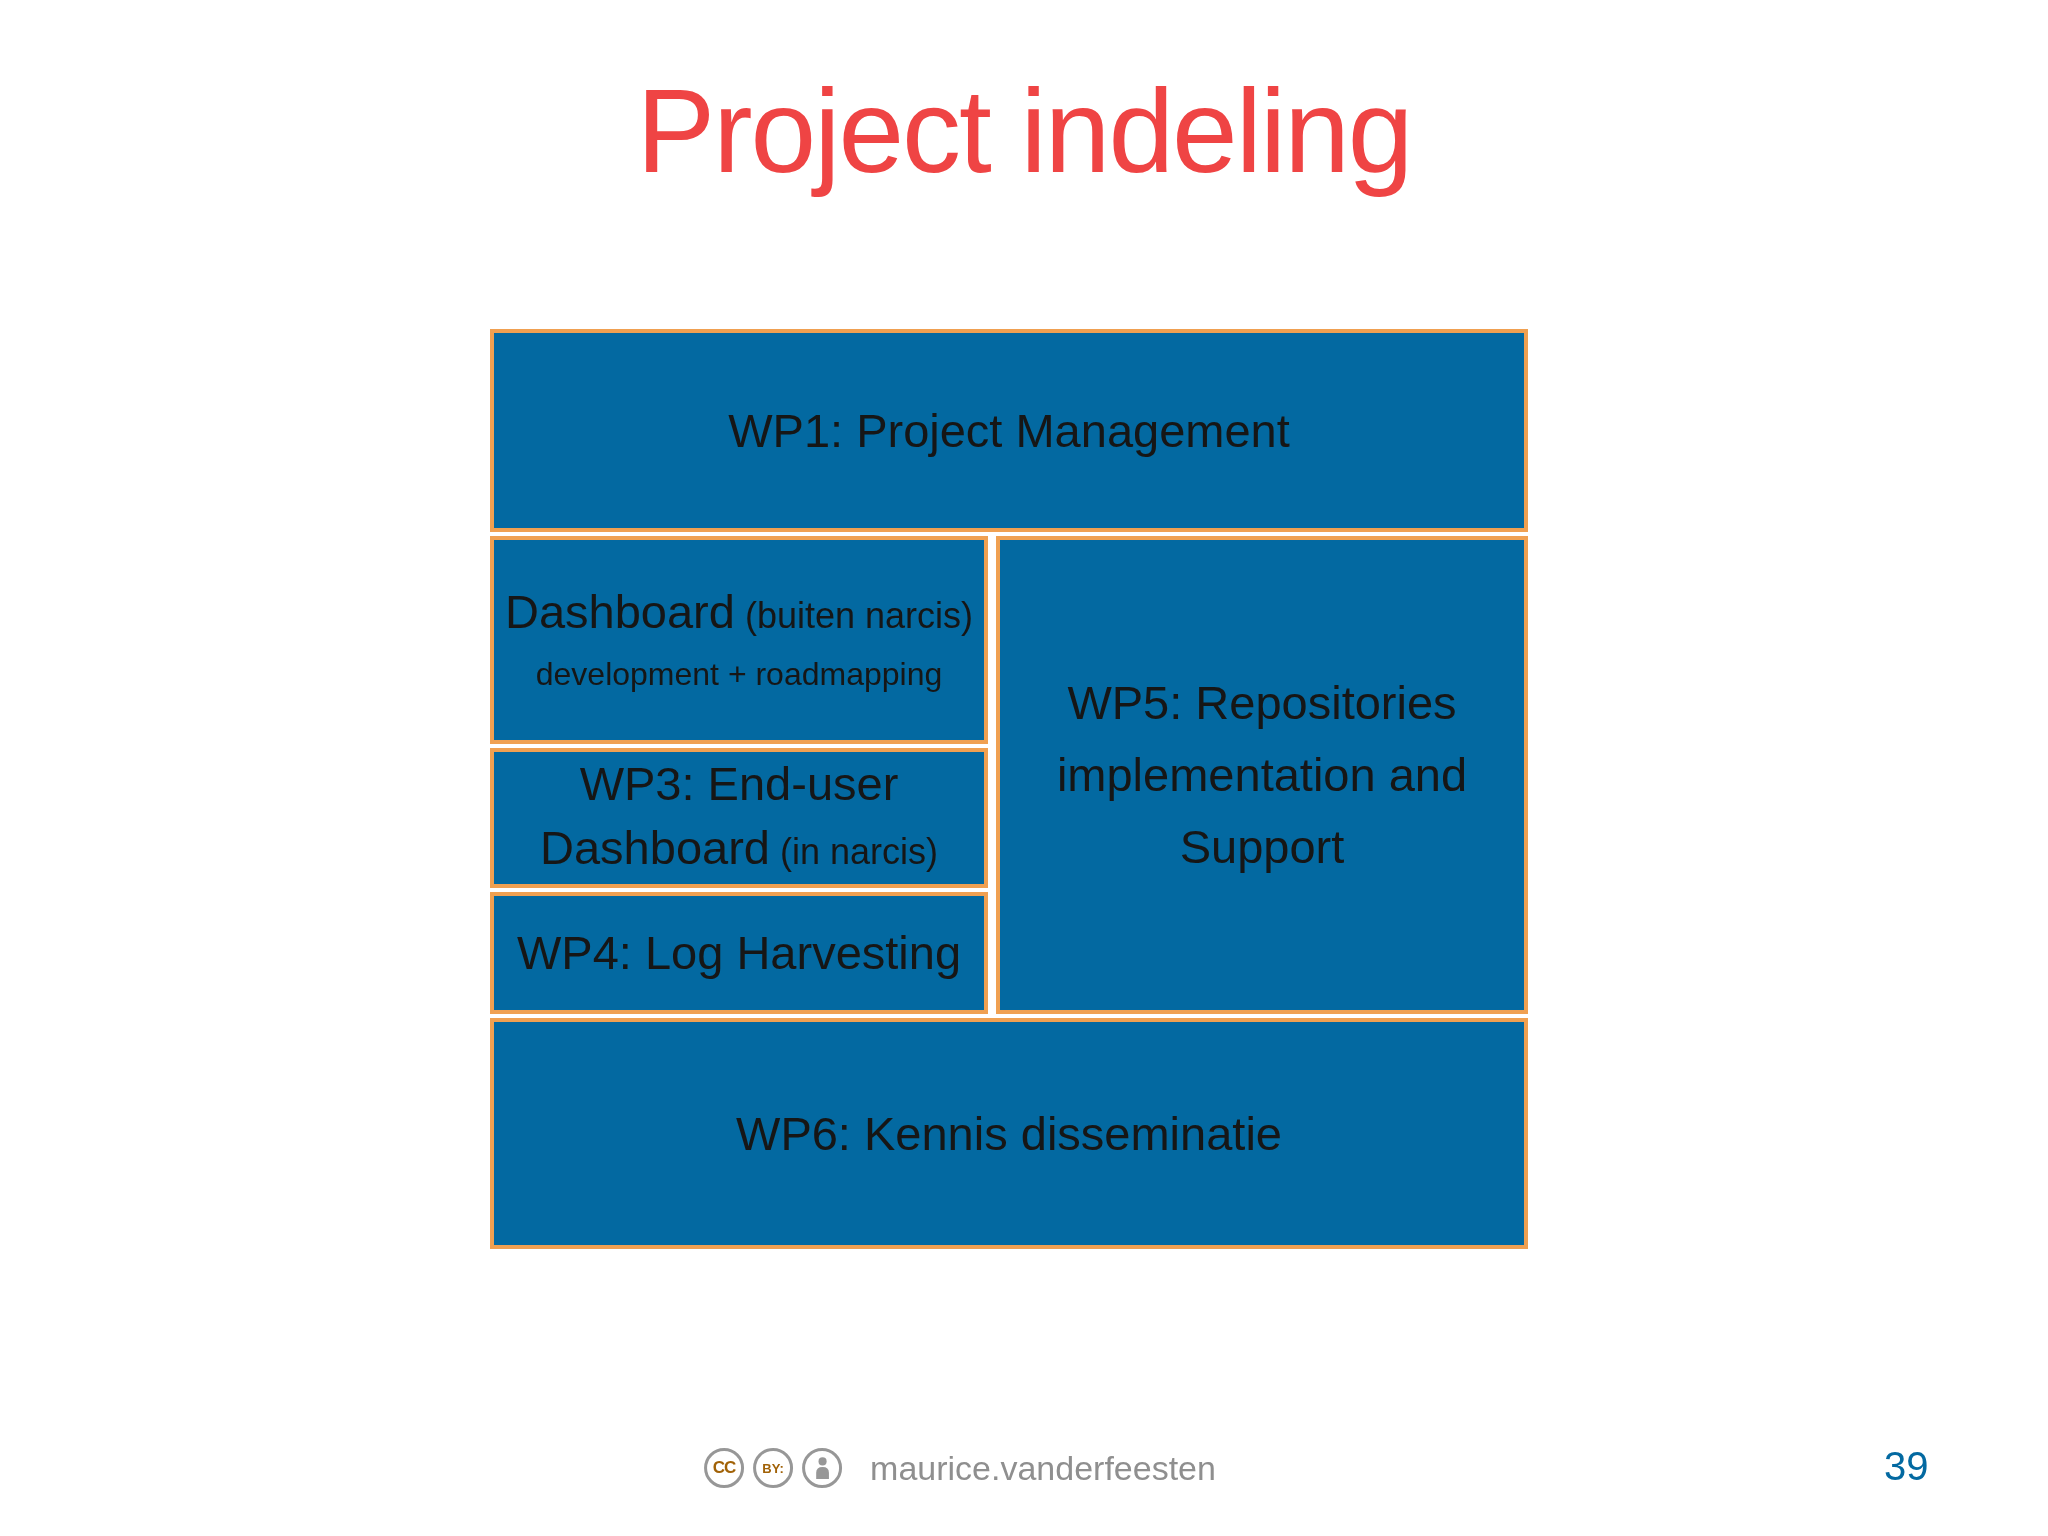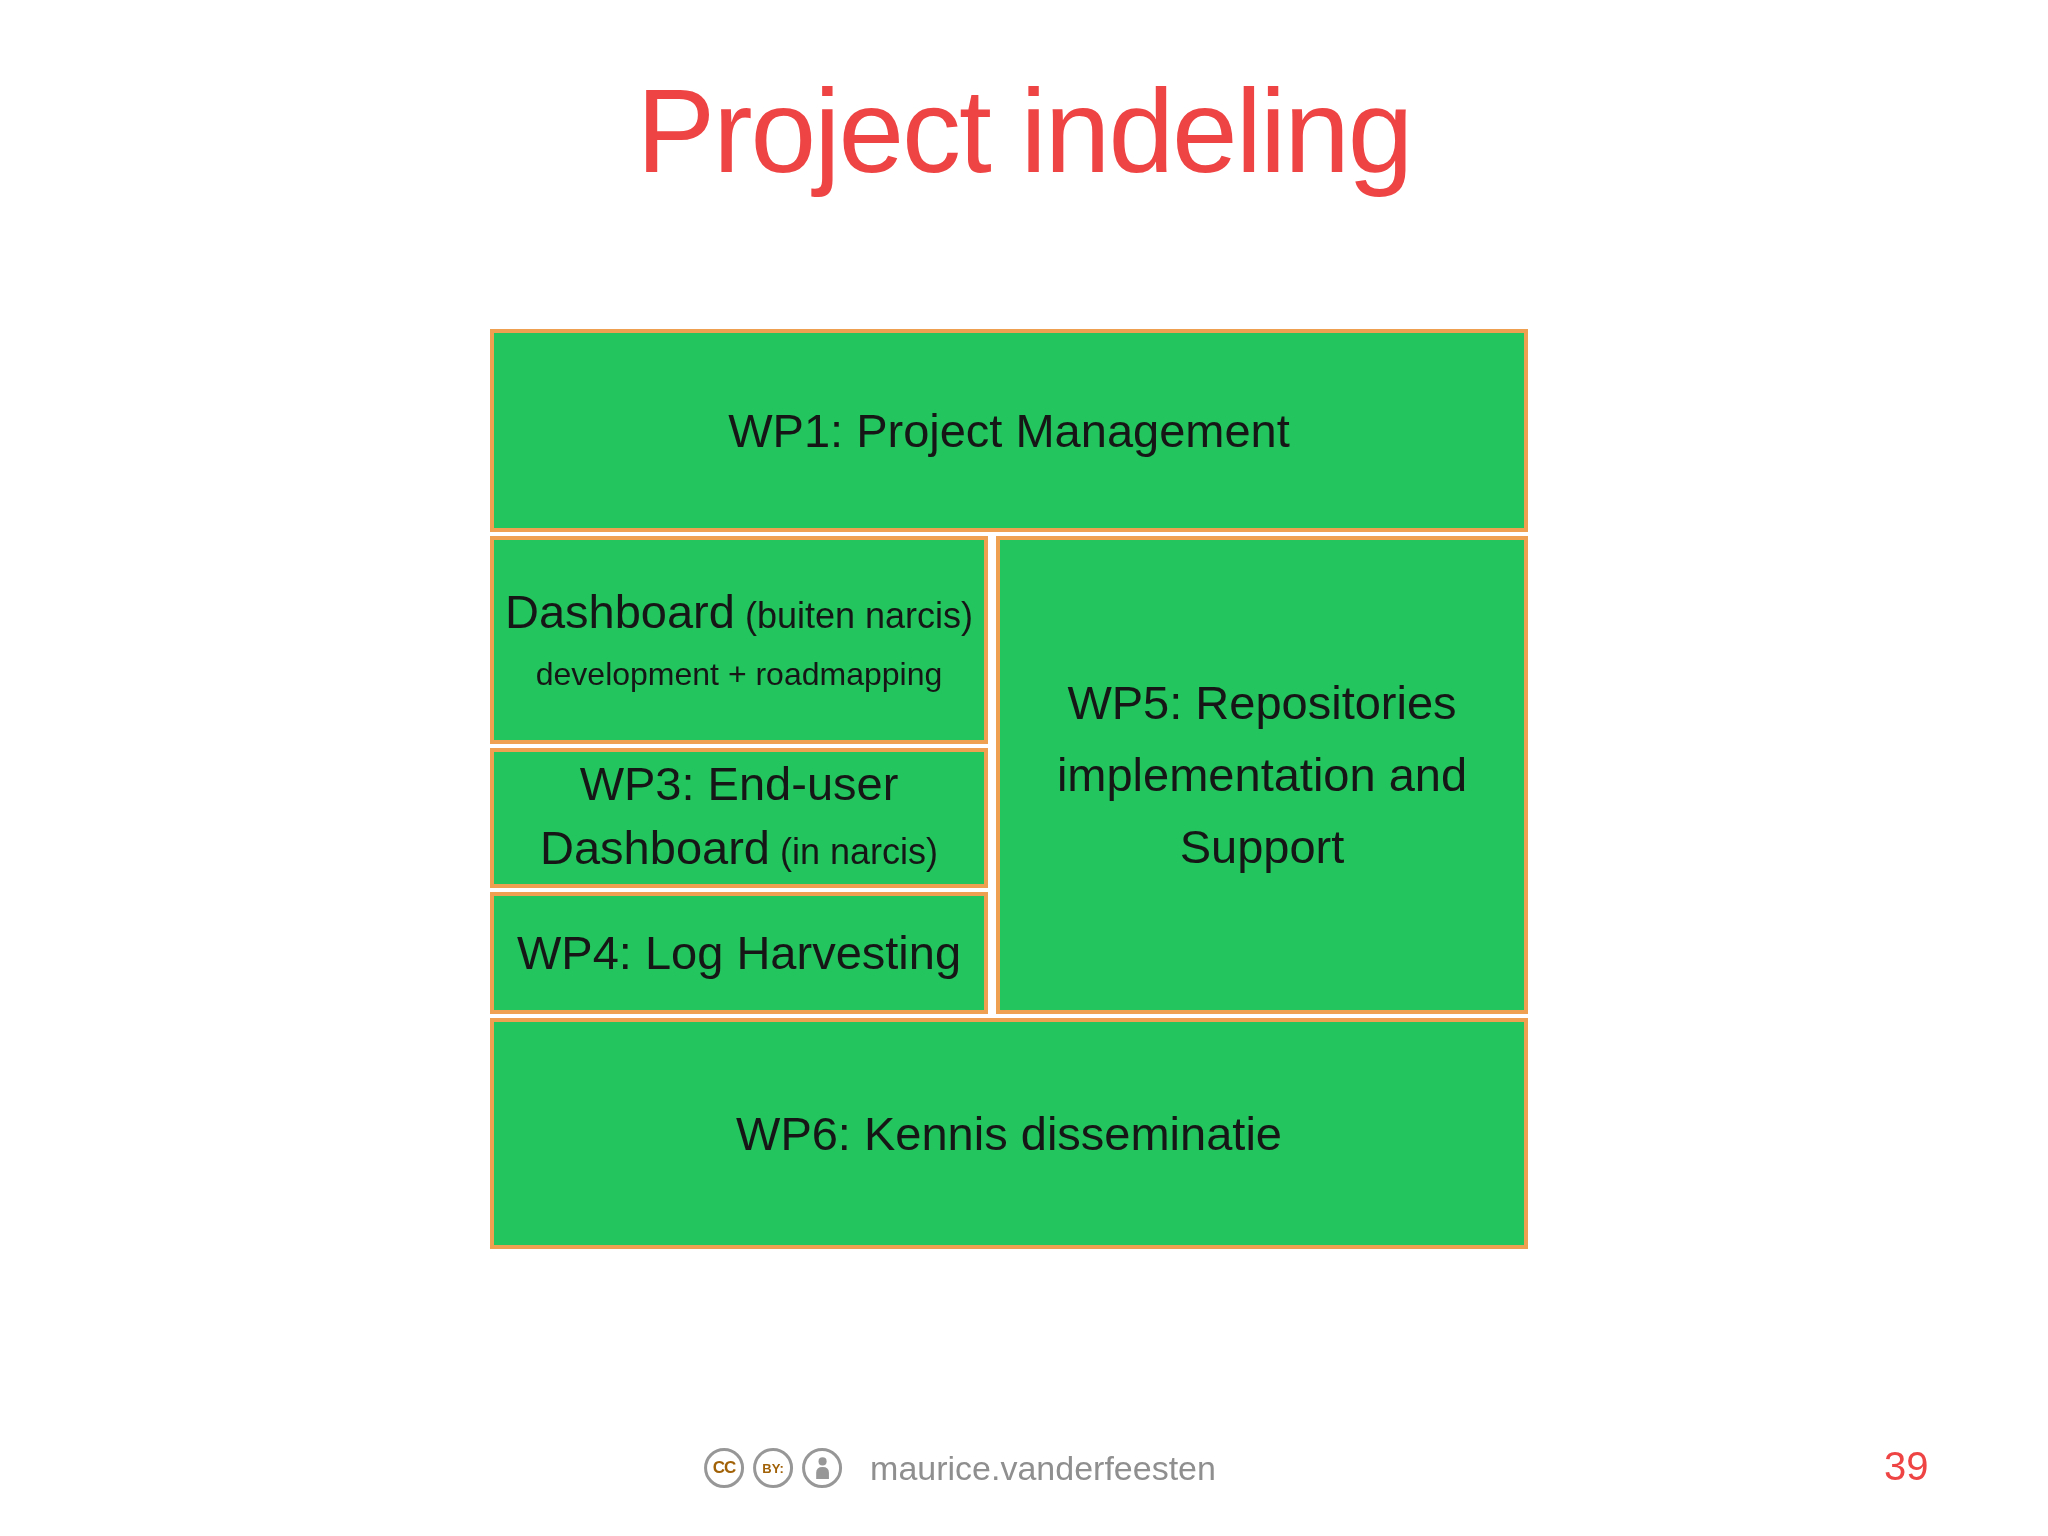--- a/index.html
+++ b/index.html
@@ -33,21 +33,21 @@
     left: 490px; top: 329px;
     width: 1038px; height: 920px;
     display: grid;
     grid-template-columns: 498px 532px;
     grid-template-rows: 203px 208px 140px 122px 231px;
     column-gap: 8px;
     row-gap: 4px;
   }
   .wp-box {
     box-sizing: border-box;
-    background: #22c55e;
+    background: #0369a1;
     border: 4px solid #F0A051;
     display: flex;
     flex-direction: column;
     align-items: center;
     justify-content: center;
     text-align: center;
   }
   .wp1 { grid-column: 1 / 3; grid-row: 1; }
   .wp2 { grid-column: 1; grid-row: 2; }
   .wp3 { grid-column: 1; grid-row: 3; }
@@ -98,21 +98,21 @@
   .footer-author {
     font-size: 34px;
     margin-left: 19px;
     white-space: nowrap;
   }
 
   .page-number {
     position: absolute;
     top: 1444px; left: 1884px;
     font-size: 40px;
-    color: #ef4444;
+    color: #0369a1;
   }
 </style>
 </head>
 <body>
 
 <div class="canvas">
 
   <div class="slide-title">Project indeling</div>
 
   <div class="diagram">

